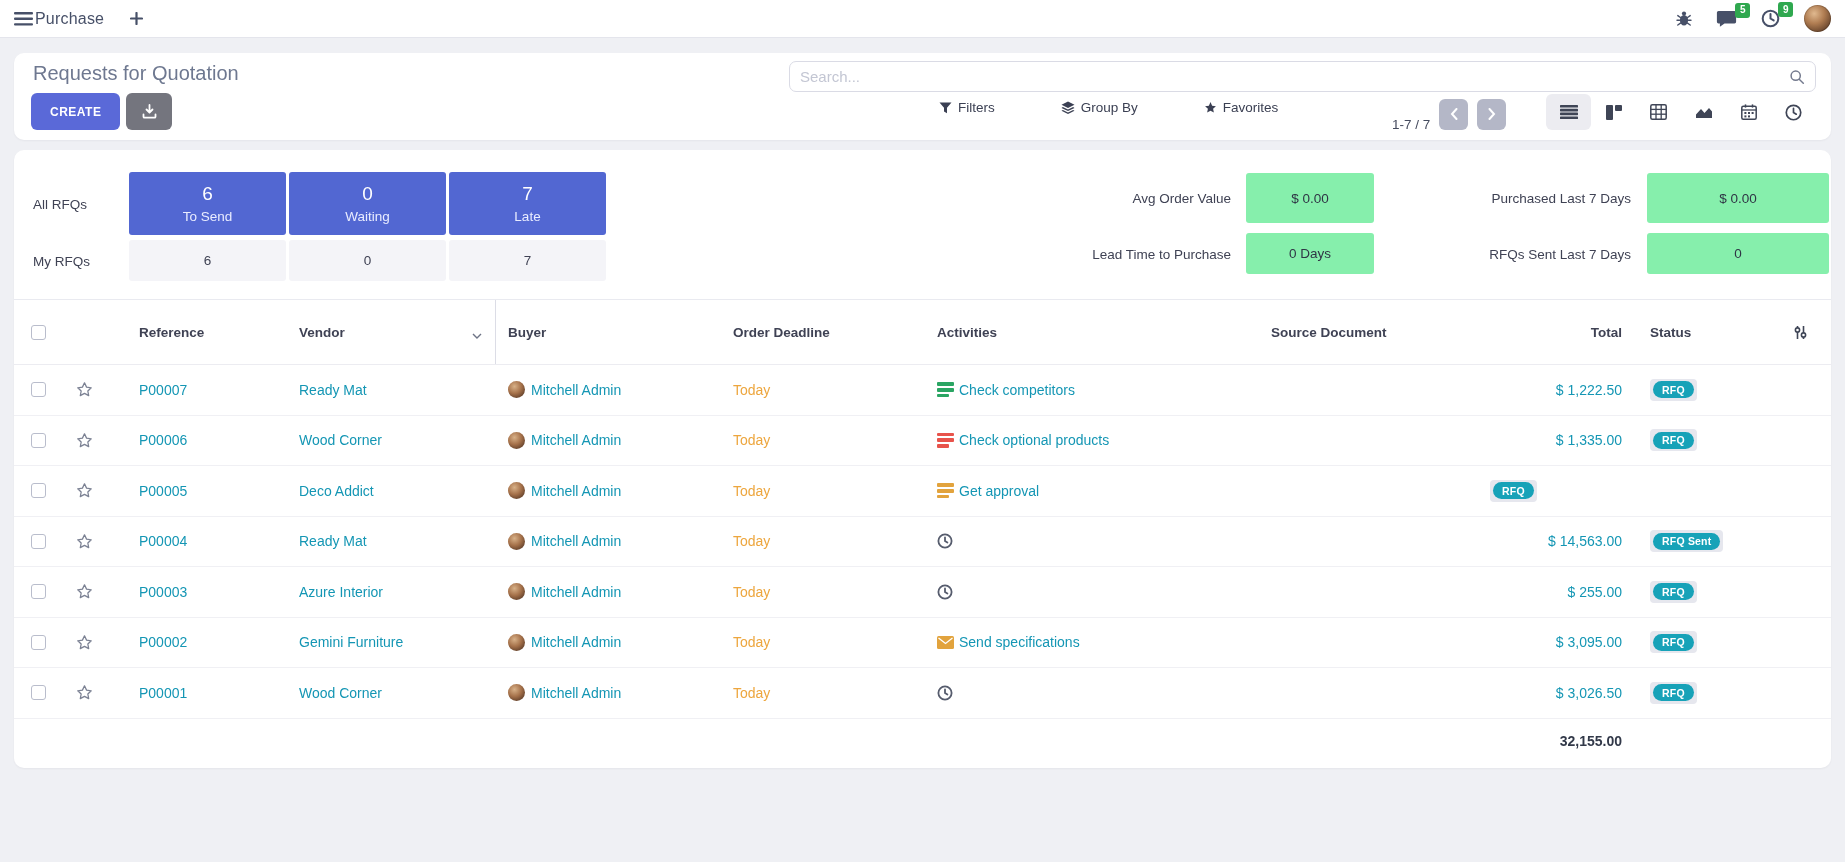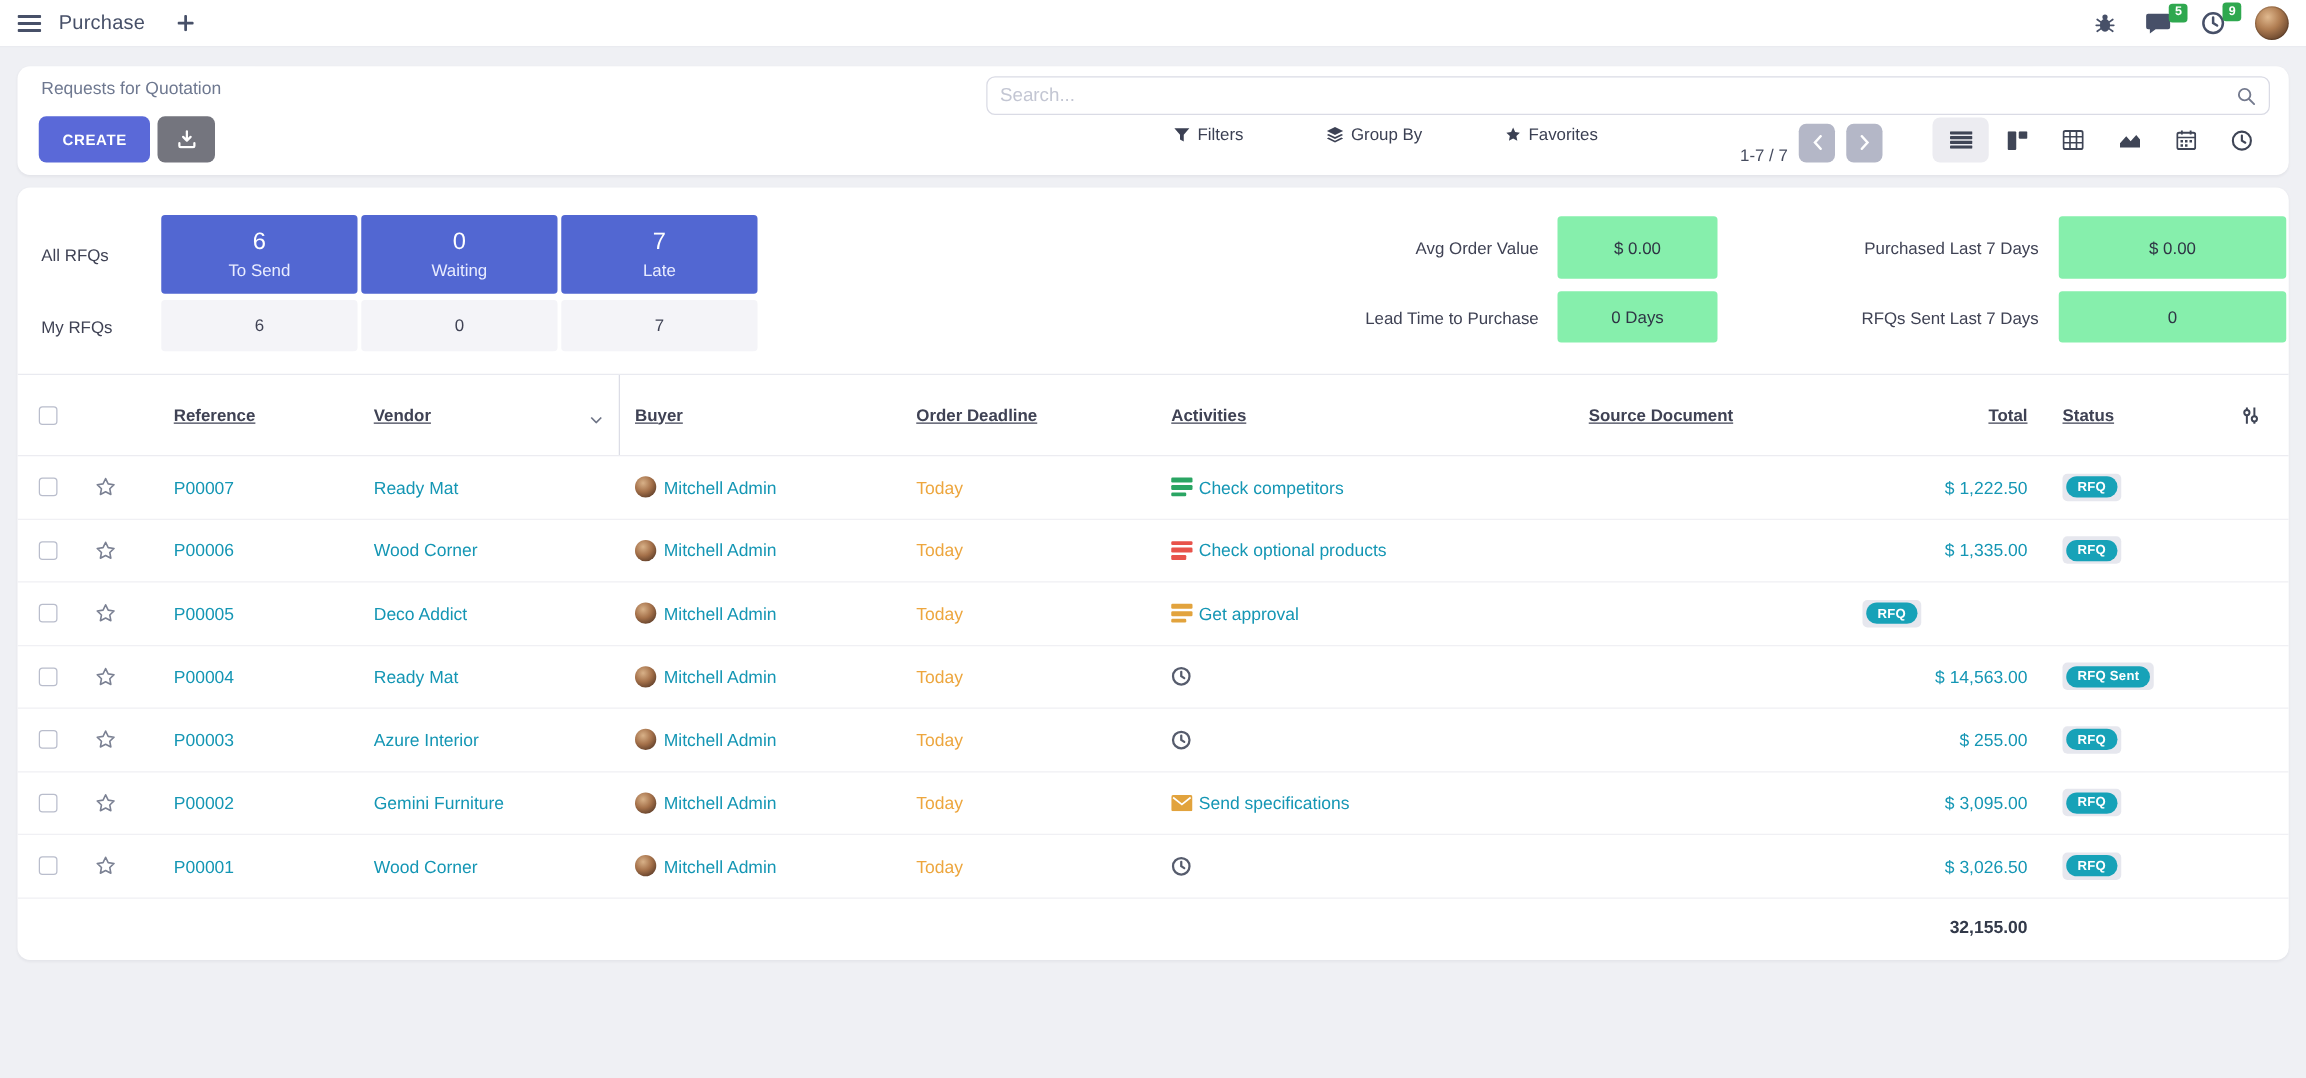--- a/index.html
+++ b/index.html
@@ -12,39 +12,39 @@
     overflow: hidden;
   }
   
   .navbar {
     position:absolute; top:0; left:0; width:1845px; height:38px;
     background:#fff; border-bottom:1px solid #e4e5ec;
     display:flex; align-items:center; padding:0 14px; z-index:5;
   }
   .nav-left { display:flex; align-items:center; }
   .hamburger { display:flex; align-items:center; cursor:pointer; }
-  .app-name { margin-left:14px; font-size:16px; color:#475068; font-weight:500; letter-spacing:.2px; }
+  .app-name { margin-left:2px; font-size:16px; color:#475068; font-weight:500; letter-spacing:.2px; }
   .nav-plus { margin-left:26px; display:flex; align-items:center; cursor:pointer; }
   .nav-right { margin-left:auto; display:flex; align-items:center; gap:24px; }
   .nav-ico { position:relative; display:flex; align-items:center; cursor:pointer; }
   .nav-badge {
     position:absolute; top:-7px; right:-13px; background:#2fa84f; color:#fff;
     font-size:10px; font-weight:700; line-height:1; padding:2.5px 4.5px; border-radius:3px;
   }
   .nav-avatar {
     width:27px; height:27px; border-radius:50%;
     background: radial-gradient(circle at 38% 32%, #e0b98f 0%, #b07d52 40%, #6e4a30 75%, #43291a 100%);
     box-shadow: inset 0 0 0 1px rgba(0,0,0,.15);
   }
   
   .card { position:absolute; left:14px; width:1817px; background:#fff; border-radius:10px; box-shadow:0 1px 2px rgba(40,40,60,.05); }
   .card-a { top:53px; height:87px; }
   .card-b { top:150px; height:618px; overflow:hidden; }
   
-  .page-title { position:absolute; left:19px; top:9px; font-size:14px; color:#6e7890; }
+  .page-title { position:absolute; left:19px; top:9px; font-size:20px; color:#6e7890; }
   .btn-row { position:absolute; left:17px; top:40px; display:flex; gap:6px; }
   .btn-create {
     height:37px; padding:0 19px; background:#5a69d8; color:#fff; border:none; border-radius:6px;
     font-family:"Liberation Sans",sans-serif; font-size:12px; font-weight:700; letter-spacing:.5px; cursor:pointer;
   }
   .btn-export { width:46px; height:37px; background:#74757e; border:none; border-radius:6px; display:flex; align-items:center; justify-content:center; cursor:pointer; }
   .search-box {
     position:absolute; left:775px; top:8px; width:1027px; height:31px;
     border:1px solid #dadbe5; border-radius:7px; background:#fff;
     display:flex; align-items:center; padding:0 10px;
@@ -84,21 +84,21 @@
   .kb-1 { left:1232px; width:128px; top:23px; height:50px; }
   .kl-2 { left:1380px; width:237px; top:41px; }
   .kb-2 { left:1633px; width:182px; top:23px; height:50px; }
   .kl-3 { left:900px;  width:317px; top:97px; }
   .kb-3 { left:1232px; width:128px; top:83px; height:41px; }
   .kl-4 { left:1380px; width:237px; top:97px; }
   .kb-4 { left:1633px; width:182px; top:83px; height:41px; }
   
   .grid-cols { display:grid; grid-template-columns:45px 50px 175px 212px 218px 215px 335px 200px 160px 145px 1fr; }
   .thead { height:65px; border-bottom:1px solid #ececf1; font-size:13.5px; font-weight:700; color:#3f4254; }
-  .hcell { display:flex; align-items:center; height:100%;text-decoration:underline; }
+  .hcell { display:flex; align-items:center; height:100%; }
   .trow { height:50.5px; border-bottom:1px solid #f0f0f4; font-size:14px; }
   .cell { display:flex; align-items:center; height:100%; }
   .pl-check { padding-left:17px; }
   .pl-ref   { padding-left:30px; }
   .pl-ven   { padding-left:15px; }
   .pl-buy   { padding-left:12px; }
   .pl-dead  { padding-left:19px; }
   .pl-act   { padding-left:8px; }
   .pl-src   { padding-left:7px; }
   .pl-stat  { padding-left:26px; }

